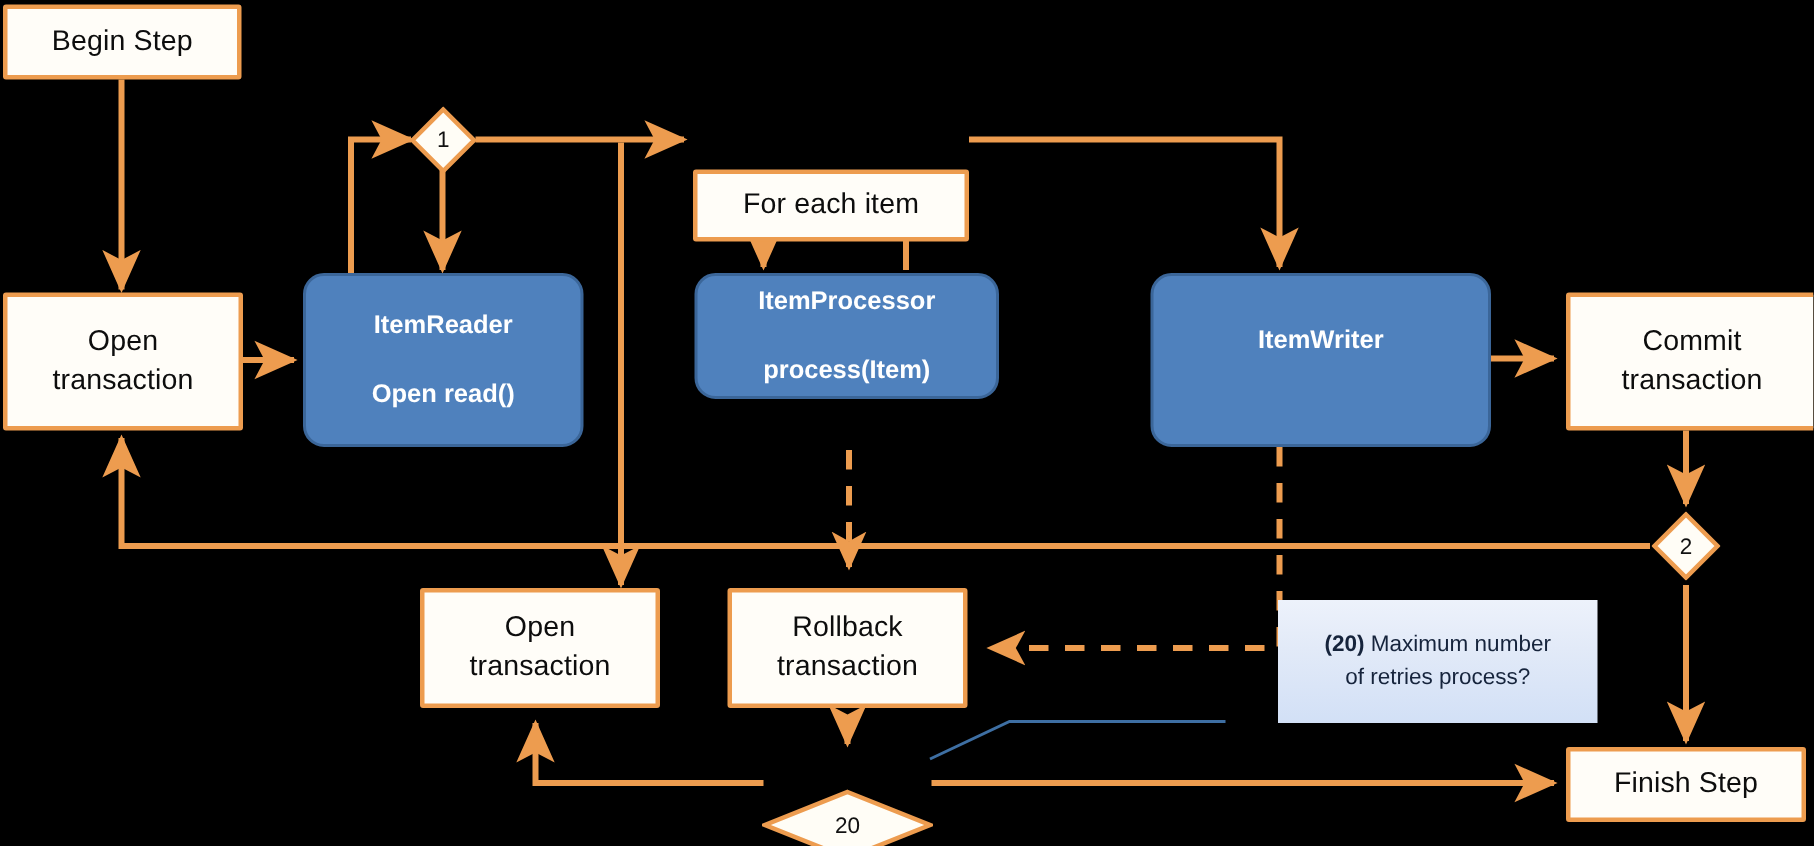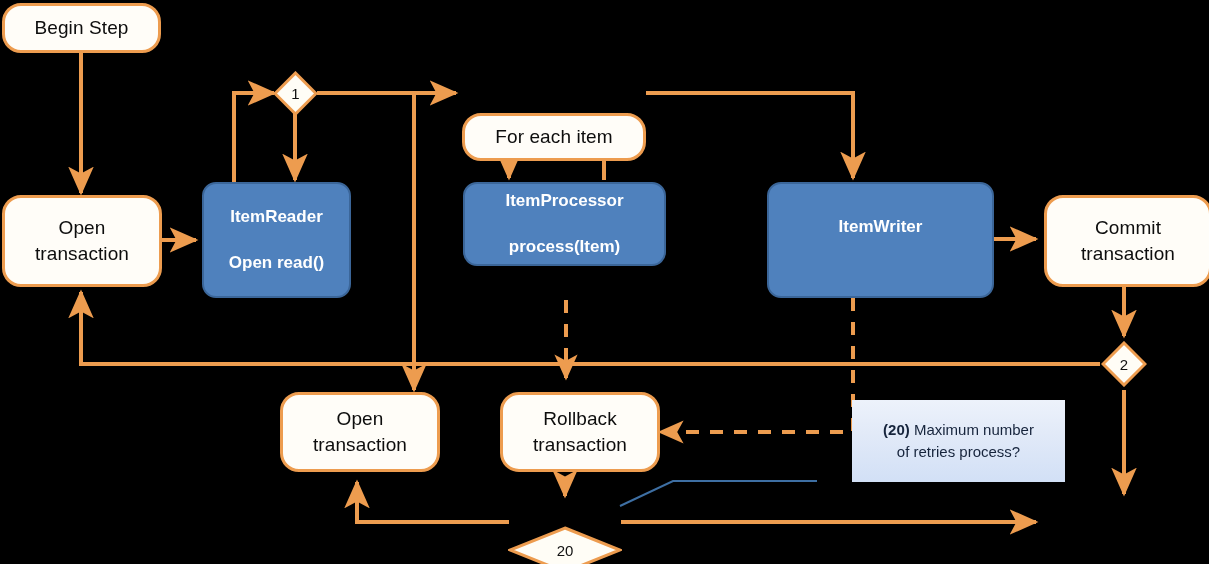--- a/index.html
+++ b/index.html
@@ -29,21 +29,21 @@
     display:flex;
     flex-direction:column;
     align-items:center;
     justify-content:center;
     text-align:center;
   }
   
   .box-white{
     background:#FFFDF8;
     border:3px solid #ED9C4F;
-    border-radius:19px;
+    border-radius:2px;
     color:#0D0D0D;
     font-size:19px;
     line-height:1.38;
     letter-spacing:.1px;
   }
   
   .box-blue{
     background:#4F81BD;
     border:2px solid #3B6699;
     border-radius:14px;
@@ -151,21 +151,21 @@
 
   <div class="node box-white" style="left:2px;  top:3px;   width:159px; height:50px;">
     <span>Begin Step</span>
   </div>
 
   <div class="node box-white" style="left:2px;  top:195px; width:160px; height:92px;">
     <span>Open</span>
     <span>transaction</span>
   </div>
 
-  <div class="node box-blue" style="left:202px; top:182px; width:149px; height:116px;">
+  <div class="node box-blue" style="left:202px; top:182px; width:187px; height:116px;">
     <span class="l1">ItemReader</span>
     <span>Open read()</span>
   </div>
 
   <div class="node box-white" style="left:462px; top:69px;  width:184px; height:48px;margin-top:44px;">
     <span>For each item</span>
   </div>
 
   <div class="node box-blue" style="left:463px; top:182px; width:203px; height:84px;">
     <span class="l1">ItemProcessor</span>
@@ -179,25 +179,28 @@
   <div class="node box-white" style="left:1044px; top:195px; width:168px; height:92px;">
     <span>Commit</span>
     <span>transaction</span>
   </div>
 
   <div class="node box-white" style="left:280px; top:392px; width:160px; height:80px;">
     <span>Open</span>
     <span>transaction</span>
   </div>
 
-  <div class="node box-white" style="left:500px; top:392px; width:160px; height:80px;">
+  <div class="node box-white" style="left:485px; top:392px; width:160px; height:80px;">
     <span>Rollback</span>
     <span>transaction</span>
   </div>
 
+  <div class="node box-white" style="left:1044px; top:498px; width:160px; height:50px;">
+    <span>Finish Step</span>
+  </div>
 
   <div class="diamond" style="left:273px; top:71px; width:45px; height:45px;">
     <svg class="dshape" viewBox="0 0 45 45">
       <polygon points="22.5,2 43,22.5 22.5,43 2,22.5" fill="#FFFDF6" stroke="#ED9C4F" stroke-width="3"></polygon>
     </svg>
     <span class="dlabel">1</span>
   </div>
 
   <div class="diamond" style="left:1101px; top:341px; width:46px; height:46px;">
     <svg class="dshape" viewBox="0 0 46 46">

